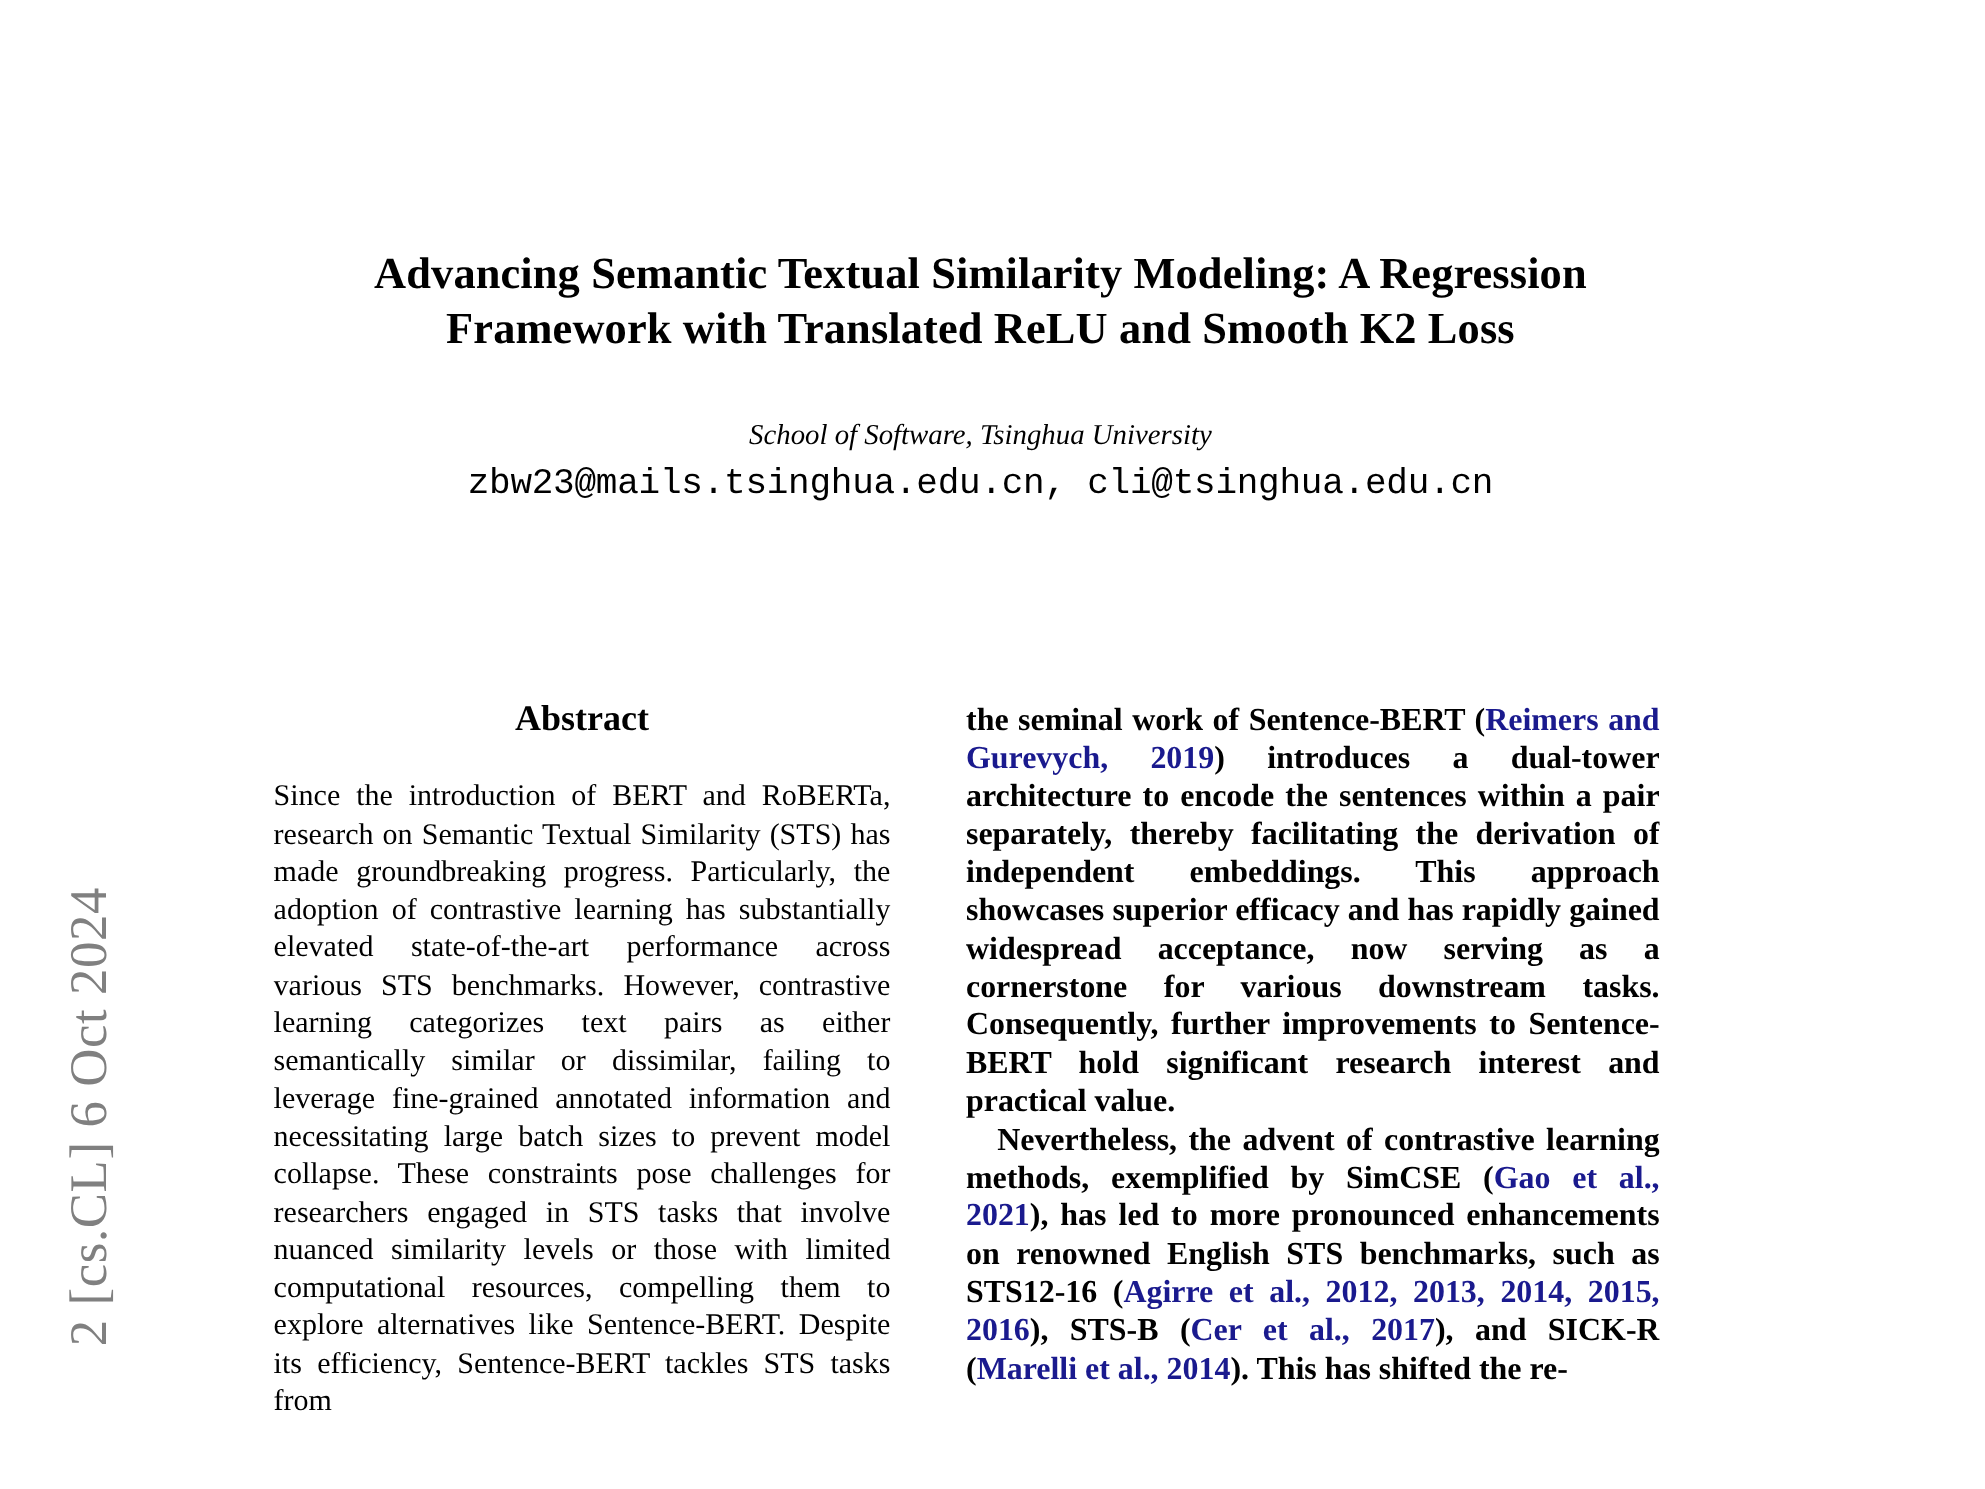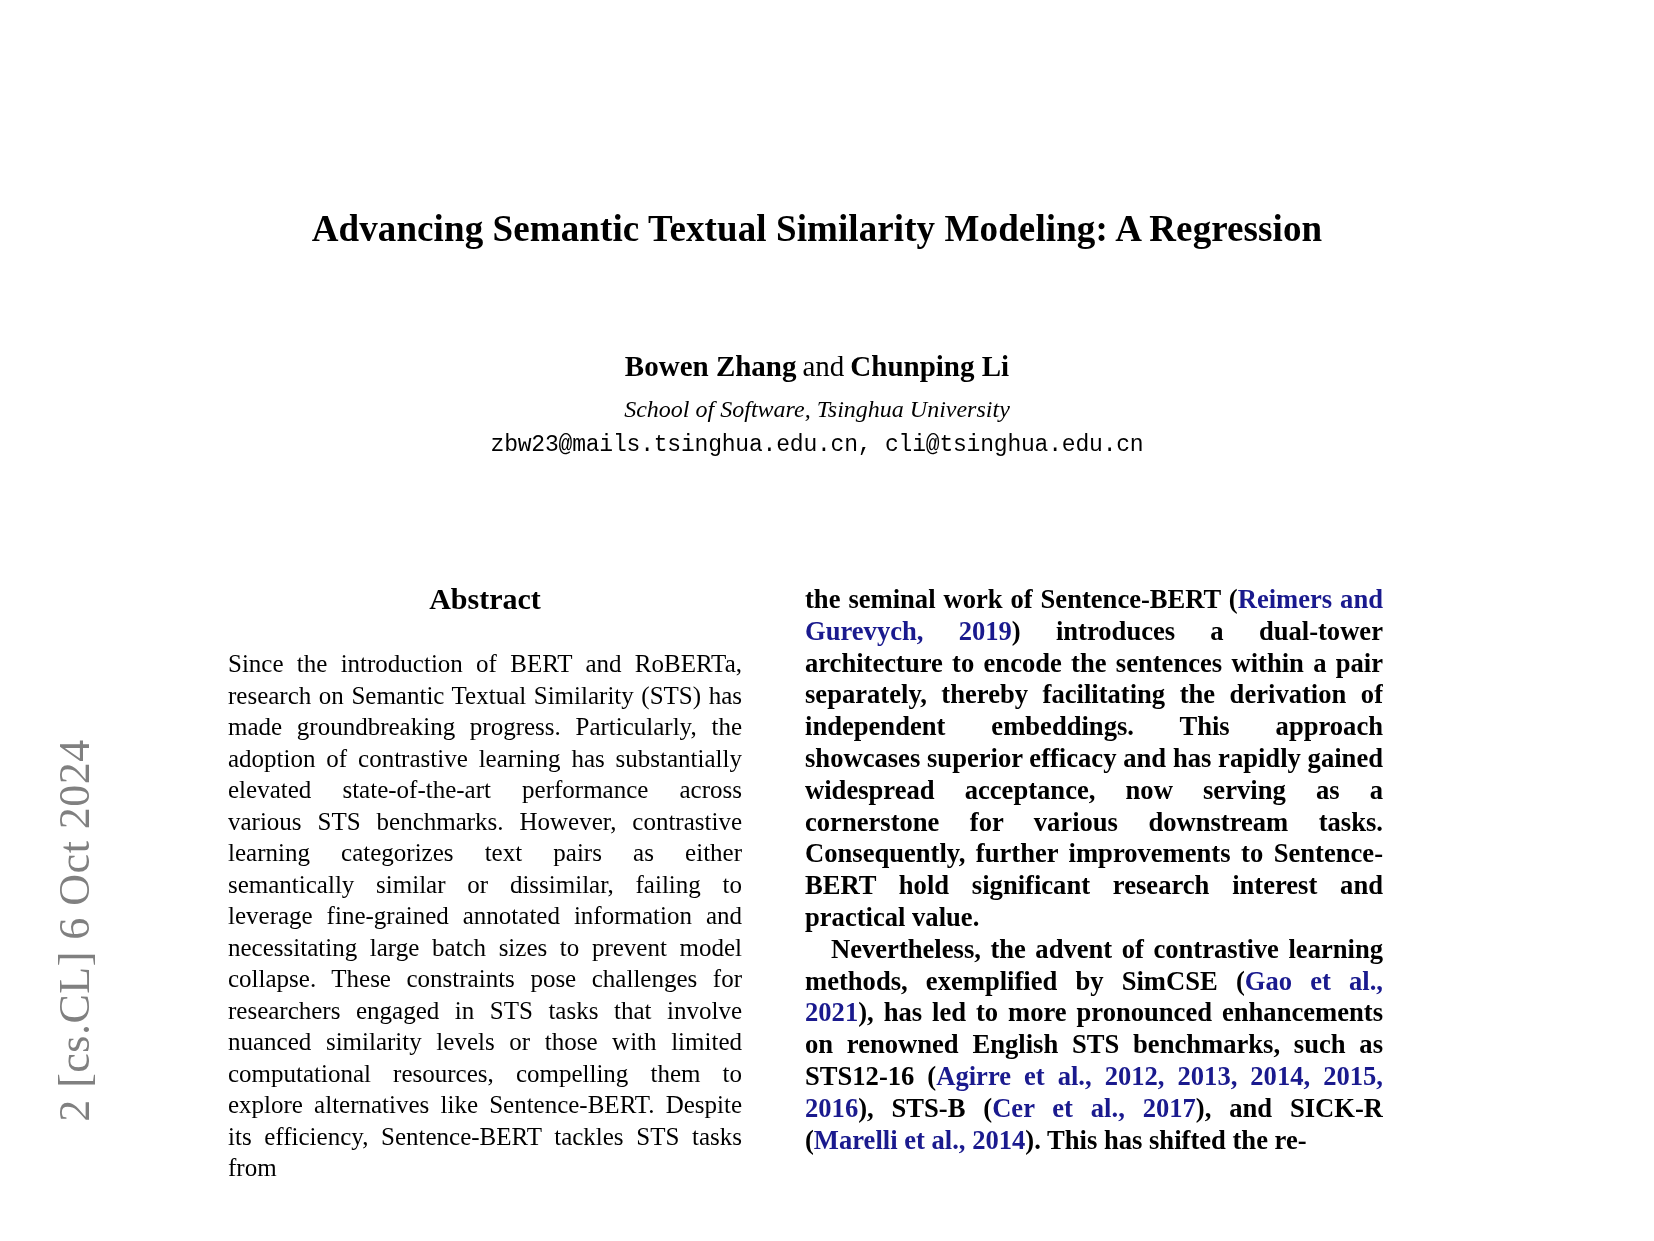--- a/index.html
+++ b/index.html
@@ -71,21 +71,21 @@
     padding: 0 6px;
   }
   .affiliation {
     font-size: 24px;
     line-height: 1.3;
     margin: 0 0 6px 0;
     font-style: italic;
   }
   .emails {
     font-family: "Liberation Mono", "DejaVu Sans Mono", monospace;
-    font-size: 23px;
+    font-size: 30px;
     letter-spacing: -0.2px;
     line-height: 1.3;
     margin: 0;
   }
 
   
   .columns {
     position: absolute;
     left: 0;
     top: 584px;
@@ -135,27 +135,25 @@
 <body>
 
 <div class="page">
 
   <div class="arxiv-stamp">2 [cs.CL]  6 Oct 2024</div>
 
   <div class="title-block">
     <h1 class="paper-title">
       <span>Advancing Semantic Textual Similarity Modeling: A Regression</span>
       <br>
+      <span>Framework with Translated ReLU and Smooth K2 Loss</span>
     </h1>
   </div>
 
   <div class="author-block">
-    <div class="authors-line">
-      <span class="author-name">Bowen Zhang</span><span class="author-conj">and</span><span class="author-name">Chunping Li</span>
-    </div>
     <div class="affiliation">School of Software, Tsinghua University</div>
     <div class="emails">zbw23@mails.tsinghua.edu.cn, cli@tsinghua.edu.cn</div>
   </div>
 
   <div class="columns">
 
     <div class="col col-left">
       <div class="abstract-heading">Abstract</div>
       <p class="body-text">Since the introduction of BERT and RoBERTa, research on Semantic Textual Similarity (STS) has made groundbreaking progress. Particularly, the adoption of contrastive learning has substantially elevated state-of-the-art performance across various STS benchmarks. However, contrastive learning categorizes text pairs as either semantically similar or dissimilar, failing to leverage fine-grained annotated information and necessitating large batch sizes to prevent model collapse. These constraints pose challenges for researchers engaged in STS tasks that involve nuanced similarity levels or those with limited computational resources, compelling them to explore alternatives like Sentence-BERT. Despite its efficiency, Sentence-BERT tackles STS tasks from</p>
     </div>

